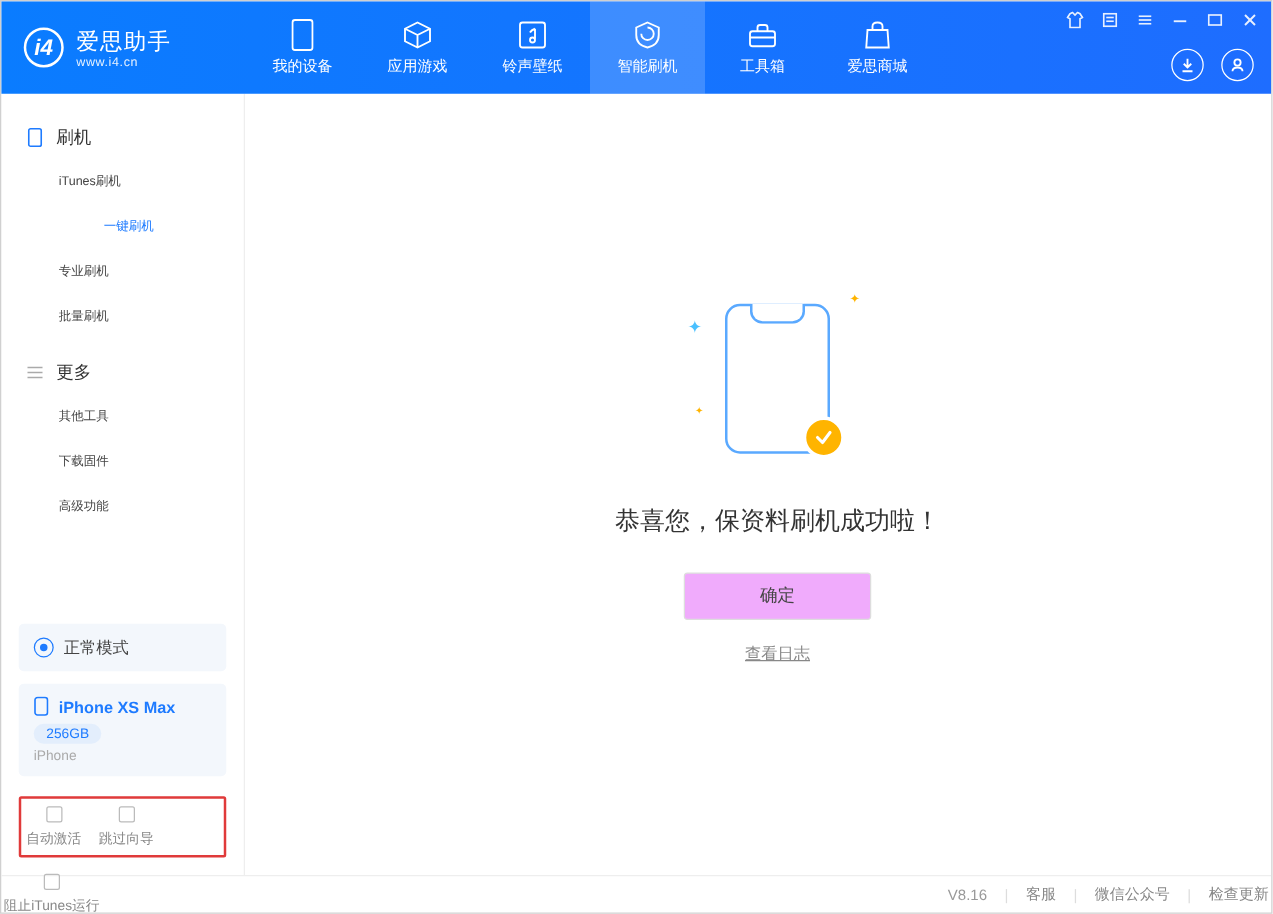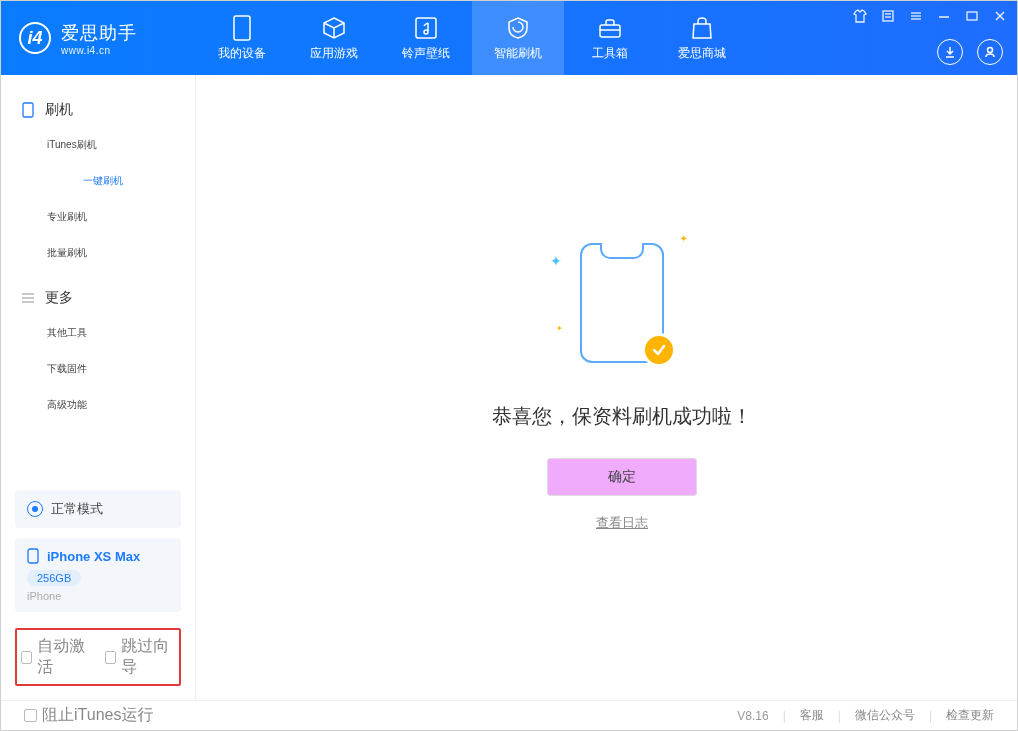--- a/index.html
+++ b/index.html
@@ -39,40 +39,40 @@
 .mode-card { display: flex; align-items: center; gap: 8px; color: #444; }
 .mode-dot { width: 16px; height: 16px; border: 1.5px solid #1e7bff; border-radius: 50%; position: relative; }
 .mode-dot::after { content:''; position:absolute; width:6px; height:6px; background:#1e7bff; border-radius:50%; top:4px; left:4px; }
 
 .device-card { color: #1e7bff; }
 .device-row1 { display: flex; align-items: center; gap: 8px; font-weight: 600; font-size: 13px; }
 .device-badge { display: inline-block; background: #e3eefc; color: #1e7bff; font-size: 11px; padding: 2px 10px; border-radius: 10px; margin-top: 6px; }
 .device-sub { color: #aaa; font-size: 11px; margin-top: 4px; }
 
 .checkbox-row { margin: 6px 14px 14px; display: flex; gap: 14px; align-items: center; padding: 6px 4px; border: 2px solid #e03a3a; border-radius: 2px; }
-.cb { display: flex; align-items: center; gap: 5px; font-size: 16px; color: #888; cursor: pointer; }
+.cb { display: flex; align-items: center; gap: 5px; font-size: 11px; color: #888; cursor: pointer; flex-direction: column; }
 .cb-box { width: 13px; height: 13px; border: 1px solid #bbb; border-radius: 2px; }
 
 
 .main { flex: 1; display: flex; flex-direction: column; align-items: center; justify-content: center; }
 .phone-illust { width: 84px; height: 120px; border: 2px solid #5aa9ff; border-radius: 12px; position: relative; background: #fff; }
 .phone-illust::before { content:''; position:absolute; top:-2px; left:50%; transform:translateX(-50%); width:40px; height:14px; background:#fff; border:2px solid #5aa9ff; border-top:none; border-radius: 0 0 10px 10px; }
 .check-badge { position:absolute; right:-14px; bottom:-6px; width:34px; height:34px; background:#ffb400; border:3px solid #fff; border-radius:50%; display:flex; align-items:center; justify-content:center; }
 .sparkle { position:absolute; font-size: 14px; color:#ffb400; }
 .sparkle.s1 { top: 10px; left: -30px; color:#4ac0ff; }
 .sparkle.s2 { top: -10px; right: -24px; font-size: 10px; }
 .sparkle.s3 { bottom: 30px; left: -24px; font-size: 8px; }
 .illust-wrap { position: relative; margin-bottom: 40px; }
 
 .success-msg { font-size: 20px; color: #333; margin-bottom: 28px; }
 .ok-btn { width: 150px; height: 38px; border: 1px solid #ddd; background: #f0abfc; border-radius: 3px; font-size: 14px; color: #444; cursor: pointer; margin-bottom: 18px; }
 .log-link { font-size: 13px; color: #888; text-decoration: underline; cursor: pointer; }
 
 
-.footer { height: 30px; border-top: 1px solid #eee; display: flex; align-items: center; padding: 0 23px; font-size: 12px; color: #888; }
+.footer { height: 30px; border-top: 1px solid #eee; display: flex; align-items: center; padding: 0 2px; font-size: 12px; color: #888; }
 .footer .cb { color: #888; }
 .footer-right { margin-left: auto; display: flex; align-items: center; gap: 14px; }
 .footer-right .sep { color: #ddd; }
 .footer-link { cursor: pointer; }
 .version { color: #999; }
 </style>
 </head>
 <body>
 
 <div class="header">

